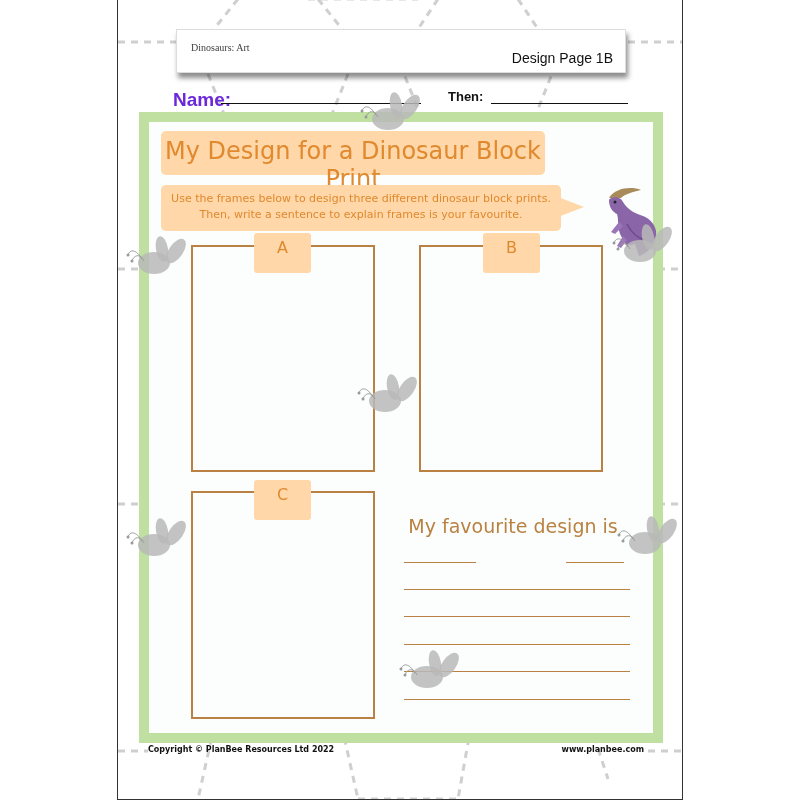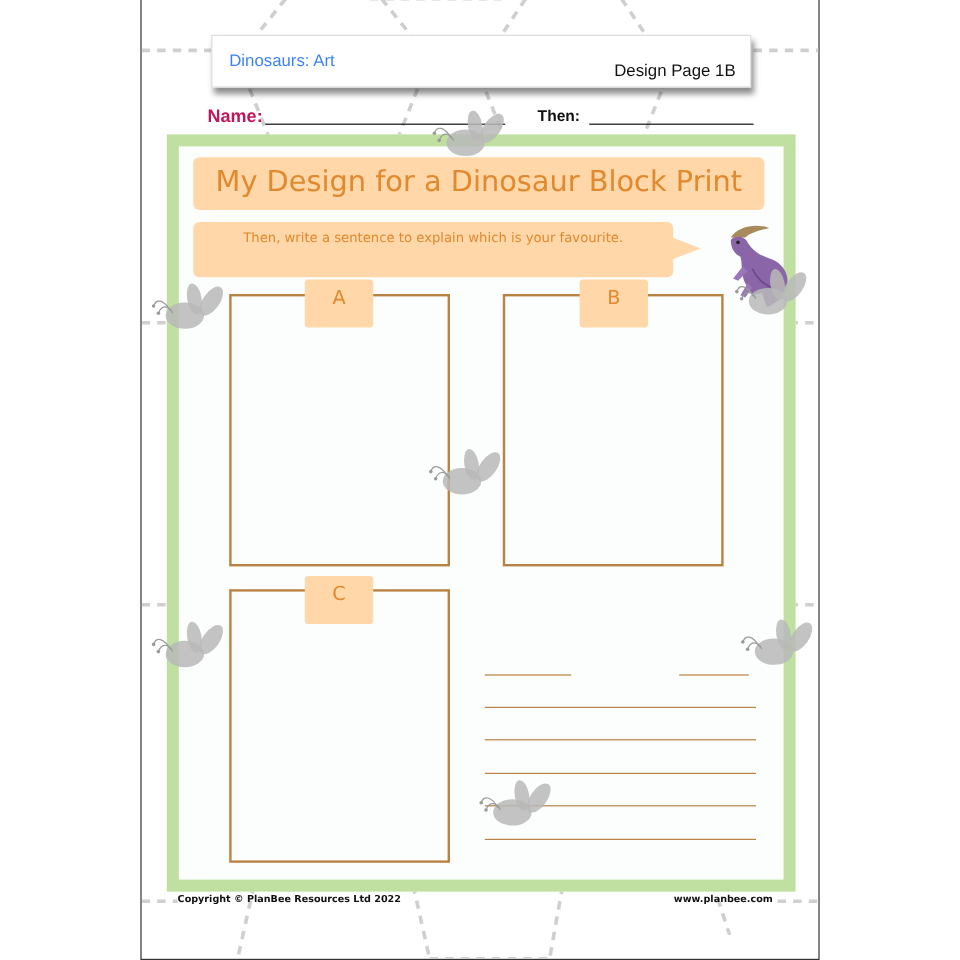--- a/index.html
+++ b/index.html
@@ -11,47 +11,47 @@
       border: 1.5px solid #333; background: #ffffff; overflow: hidden;
     }
     .hex-bg { position: absolute; left: 0; top: 0; width: 566px; height: 802px; }
 
     .header-box {
       position: absolute; left: 58px; top: 30px; width: 450px; height: 44px;
       background: #fff; box-shadow: 2px 5px 5px rgba(0,0,0,0.45);
       border: 1px solid #ddd;
     }
     .header-left {
-      position: absolute; left: 14px; top: 12px; font-size: 14px; color: #3b82f6;
-      font-family: Liberation Sans, sans-serif;
+      position: absolute; left: 14px; top: 12px; font-size: 10px; color: #404040;
+      font-family: Liberation Serif, serif;
     }
     .header-right {
       position: absolute; right: 12px; top: 20px; font-size: 14px; color: #111;
       font-family: "Liberation Sans", sans-serif;
       text-align: center;
     }
 
     .name-row {
-      position: absolute; left: 55px; top: 90px; font-size: 15px; font-weight: bold; color: #be185d;
+      position: absolute; left: 55px; top: 90px; font-size: 19px; font-weight: bold; color: #6d28d9;
       font-family: "Liberation Sans", sans-serif;
     }
     .name-line { position: absolute; left: 103px; top: 104px; width: 200px; border-bottom: 1.5px solid #111; }
     .date-row {
       position: absolute; left: 330px; top: 90px; font-size: 13px; font-weight: bold; color: #111;
       font-family: "Liberation Sans", sans-serif;
     }
     .date-line { position: absolute; left: 373px; top: 104px; width: 137px; border-bottom: 1.5px solid #111; }
 
     .green-frame {
       position: absolute; left: 21px; top: 113px; width: 524px; height: 631px;
       border: 10px solid #bfe0a0; background: #fbfefc;
     }
 
     .title-box {
-      position: absolute; left: 43px; top: 132px; width: 476px; height: 44px;
+      position: absolute; left: 43px; top: 132px; width: 384px; height: 44px;
       background: #ffd7a8; border-radius: 5px;
     }
     .title-text {
       position: absolute; left: 0; right: 0; top: 6px; text-align: center;
       color: #e0892e; font-size: 24px; font-family: "DejaVu Sans", sans-serif;
     }
 
     .instr-box {
       position: absolute; left: 43px; top: 186px; width: 400px; height: 46px;
       background: #ffd7a8; border-radius: 5px;
@@ -158,21 +158,22 @@
   <div class="date-line"></div>
 
   <div class="green-frame"></div>
 
   <div class="title-box">
     <div class="title-text">My Design for a Dinosaur Block Print</div>
   </div>
 
   <div class="instr-box">
     <div class="instr-text">
-      <div>Then, write a sentence to explain which is your favourite.</div>
+      <div>Use the frames below to design three different dinosaur block prints.</div>
+      <div>Then, write a sentence to explain frames is your favourite.</div>
     </div>
   </div>
   <div class="instr-tail"></div>
 
   <svg style="position:absolute;left:483px;top:185px;" width="62" height="80" viewBox="0 0 62 80">
     <path d="M8,14 C14,4 30,2 40,6 C32,8 24,10 20,14 Z" fill="#a98a5a"></path>
     <path d="M8,16 C10,12 20,12 22,18 C26,24 30,28 42,32 C52,36 58,46 54,56 C52,64 44,70 38,72 L34,60 L26,62 L20,52 C16,44 18,36 16,30 C12,28 8,24 8,16 Z" fill="#8a66a8"></path>
     <path d="M26,40 C30,48 36,54 44,56" stroke="#6a4c88" stroke-width="1.5" fill="none"></path>
     <path d="M18,38 L10,48 L14,50 L22,42 Z" fill="#9a76b8"></path>
     <path d="M22,52 L16,62 L20,64 L26,56 Z" fill="#9a76b8"></path>
@@ -181,20 +182,21 @@
 
   <div class="frame frame-a"></div>
   <div class="frame frame-b"></div>
   <div class="frame frame-c"></div>
 
   <div class="frame-tab tab-a">A</div>
   <div class="frame-tab tab-b">B</div>
   <div class="frame-tab tab-c">C</div>
 
   <div class="fav-text">
+    <div>My favourite design is</div>
   </div>
   <div class="fav-blank1"></div>
   <div class="fav-blank2"></div>
   <div class="write-line" style="top:590px;"></div>
   <div class="write-line" style="top:617px;"></div>
   <div class="write-line" style="top:645px;"></div>
   <div class="write-line" style="top:672px;"></div>
   <div class="write-line" style="top:700px;"></div>
 
   <svg class="overlay" viewBox="0 0 566 802">

